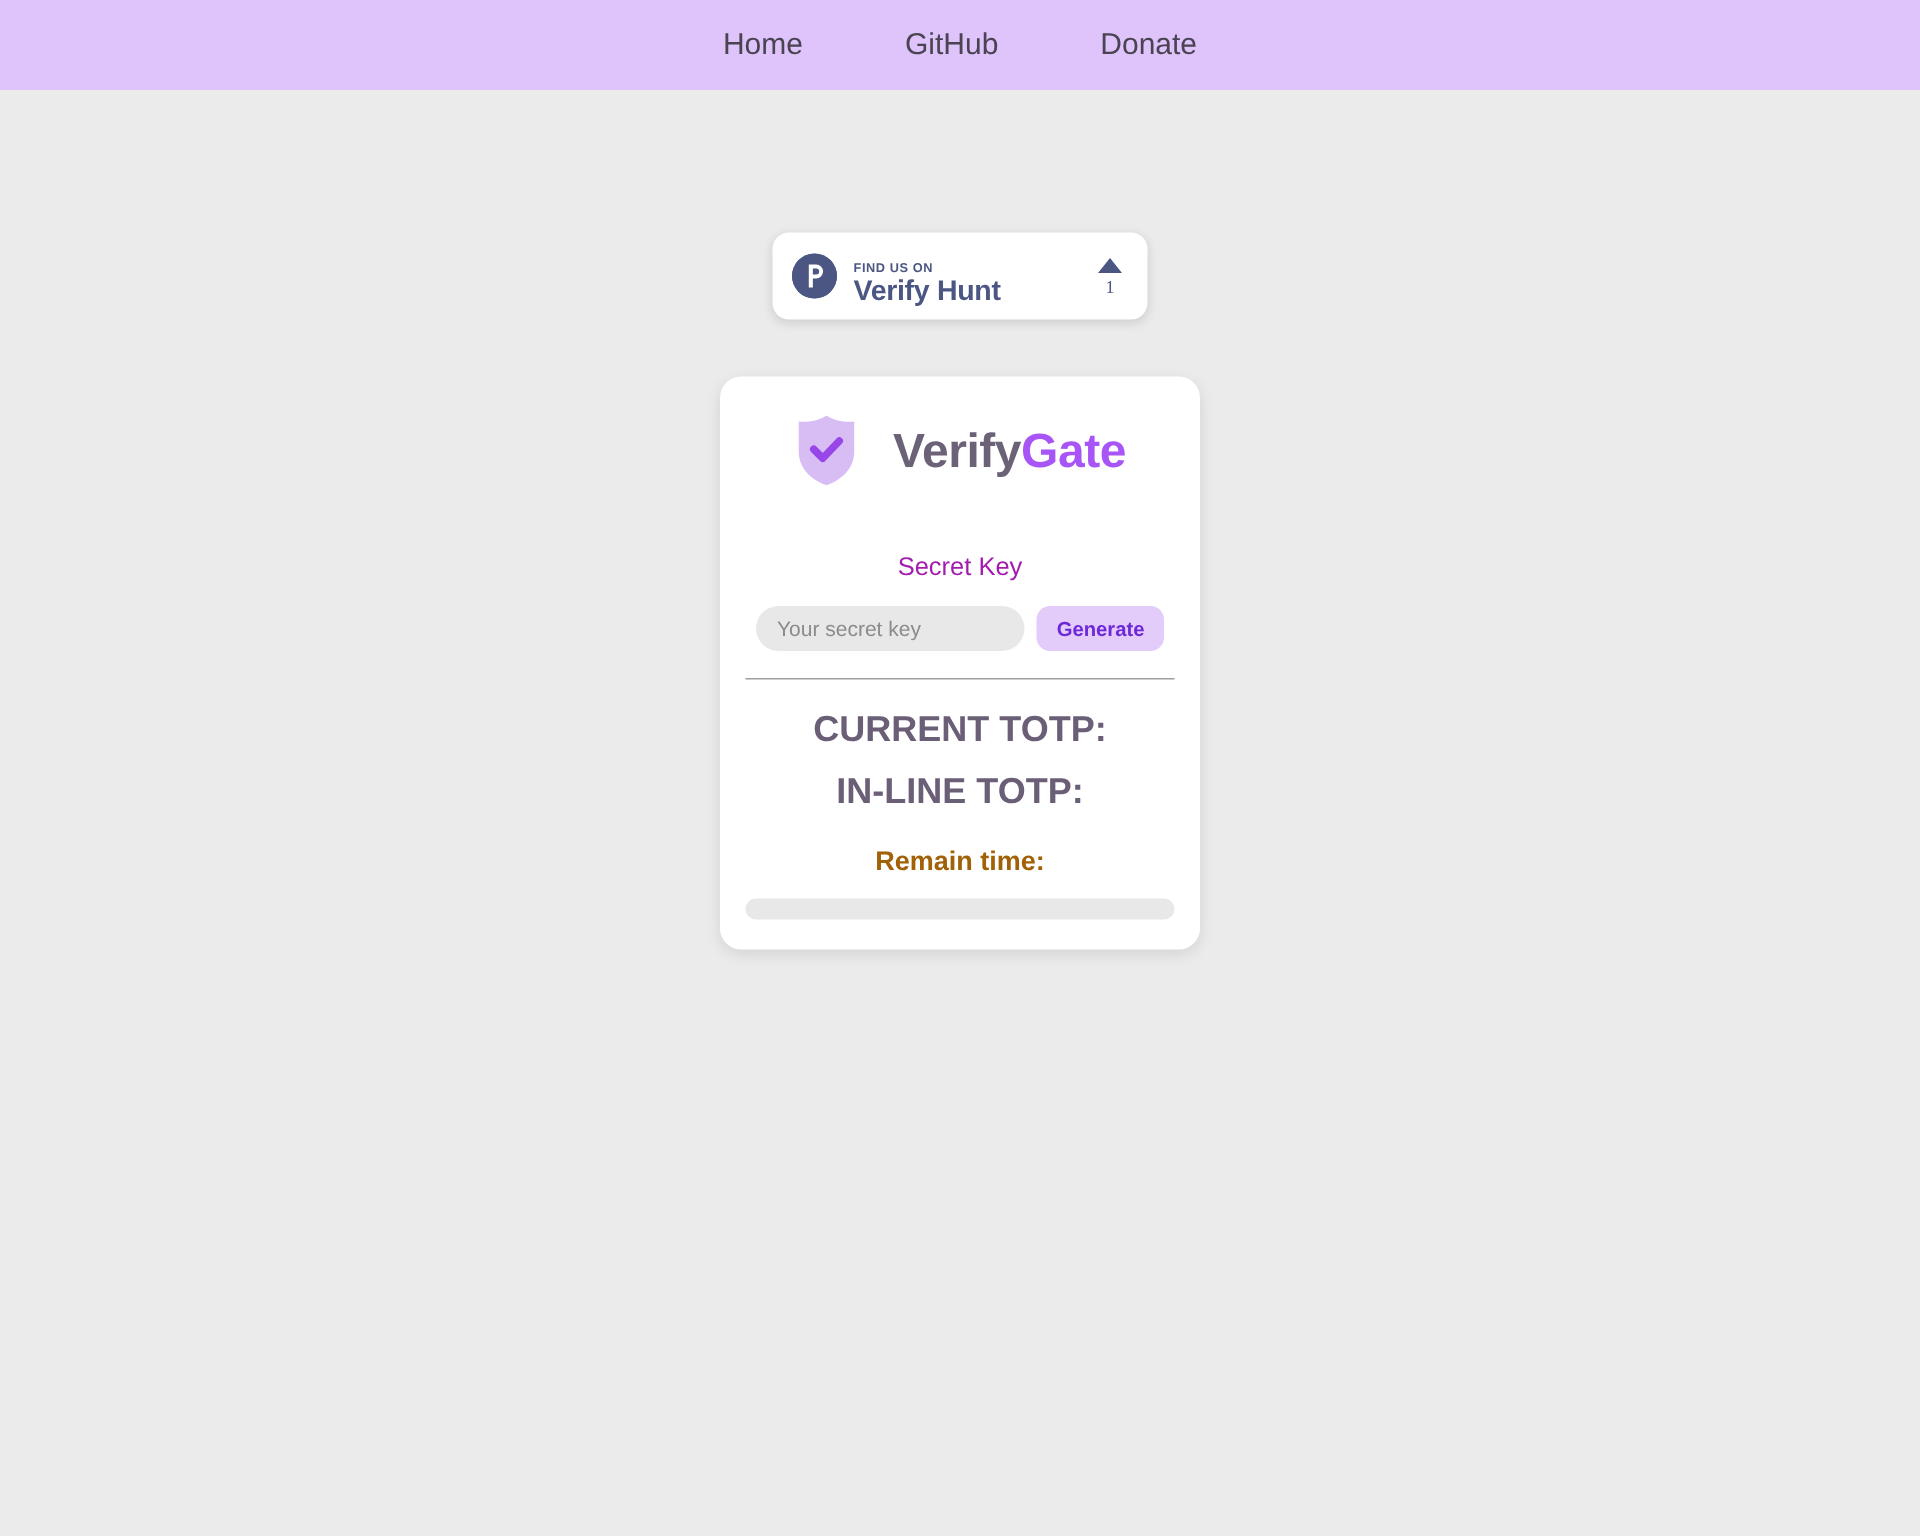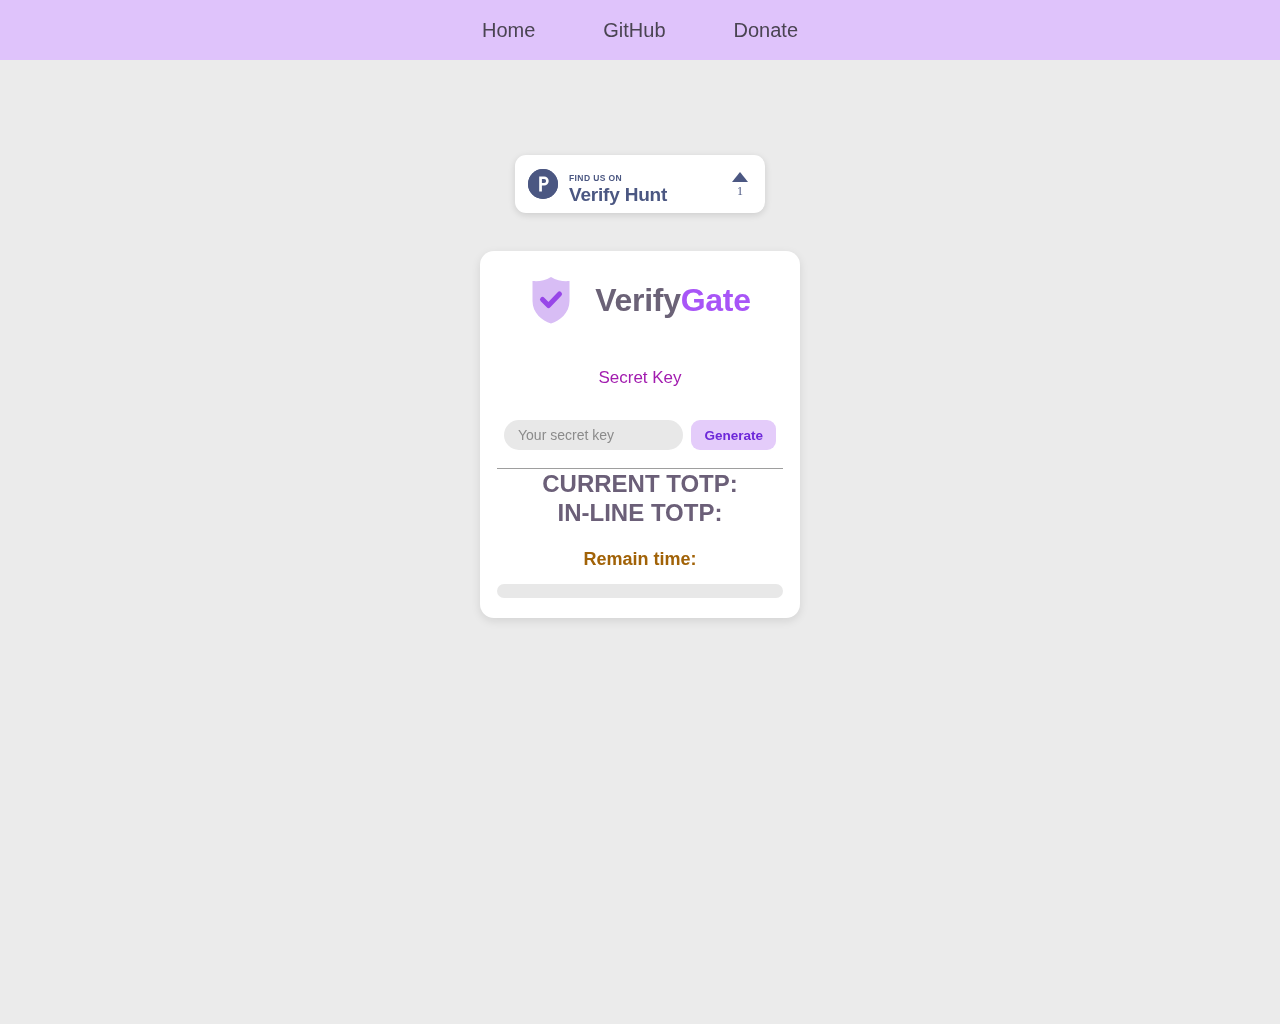--- a/index.html
+++ b/index.html
@@ -143,21 +143,21 @@
   .brand-gate { color: #a855f7; }
 
   .field-label {
     margin-top: 43px;
     font-size: 17px;
     color: #a21caf;
     line-height: 20px;
   }
 
   .input-row {
-    margin-top: 32px;
+    margin-top: 16px;
     width: 272px;
     display: flex;
     align-items: flex-start;
     gap: 8px;
   }
   .secret-input {
     flex: 1 1 auto;
     height: 30px;
     border: none;
     outline: none;
@@ -185,29 +185,29 @@
   }
 
   .divider {
     margin-top: 18px;
     width: 286px;
     height: 1px;
     background: #9e9e9e;
   }
 
   .totp-line {
-    margin-top: 0;
+    margin-top: 12px;
     font-size: 24px;
     font-weight: bold;
     color: #6b5f78;
     line-height: 29px;
     text-align: center;
     white-space: nowrap;
   }
-  .totp-line.first { }
+  .totp-line.first { margin-top: 19px; }
 
   .remain-label {
     margin-top: 22px;
     font-size: 18px;
     font-weight: bold;
     color: #a16207;
     line-height: 21px;
   }
 
   .progress-track {

